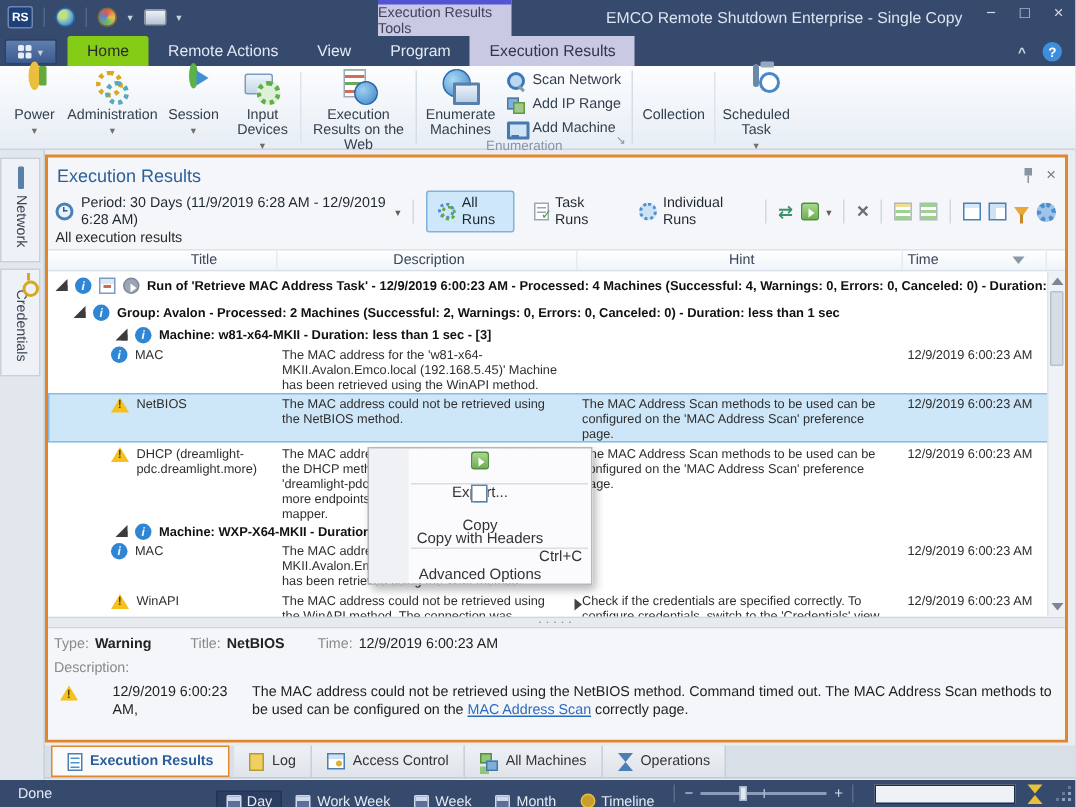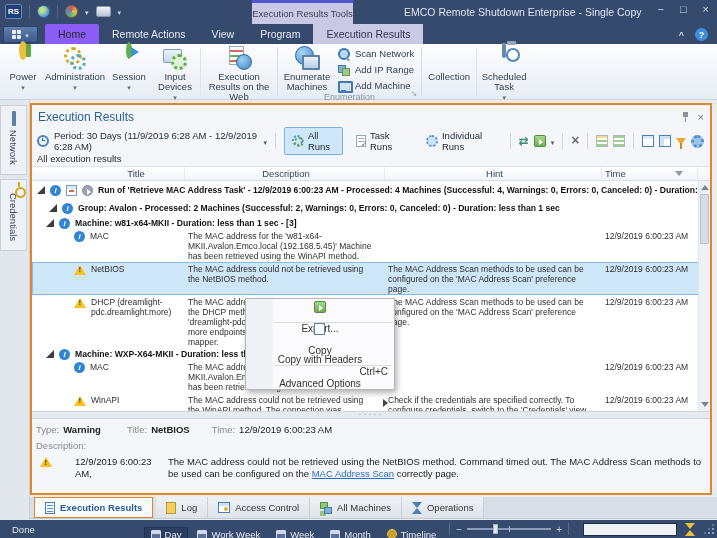--- a/index.html
+++ b/index.html
@@ -8,34 +8,34 @@
 
 
 .titlebar{position:absolute;top:0;left:0;right:0;height:24px;background:#364a6e;}
 .qat{position:absolute;left:5px;top:4px;display:flex;align-items:center;gap:7px;}
 .logo{width:17px;height:15px;background:#1f3f7a;border:1px solid #6c86b4;border-radius:2px;color:#fff;font-size:8px;font-weight:bold;display:flex;align-items:center;justify-content:center;}
 .qsep{width:1px;height:13px;background:#51648c;}
 .ico-globe{width:13px;height:13px;border-radius:50%;background:radial-gradient(circle at 35% 35%,#bfe08a 25%,#4f9bd8 70%);border:1px solid #2f6da8;}
 .ico-palette{width:13px;height:13px;border-radius:50%;background:conic-gradient(#d85858,#e0c050,#68b868,#5888d0,#d85858);border:1px solid #8a6a30;}
 .ico-snapshot{width:15px;height:11px;background:linear-gradient(#eef2f8,#b8c4d4);border:1px solid #8a98ac;border-radius:2px;}
 .dd::before{content:"▾";font-size:7px;color:#c9d2e2;}
-.toolshdr{position:absolute;left:252px;top:0;width:101px;height:24px;background:#c9c9e4;border-top:3px solid #5055d6;color:#40405a;font-size:9.5px;display:flex;align-items:center;justify-content:center;}
+.toolshdr{position:absolute;left:252px;top:0;width:89px;height:24px;background:#c9c9e4;border-top:3px solid #5055d6;color:#40405a;font-size:9.5px;display:flex;align-items:center;justify-content:center;}
 .wtitle{position:absolute;left:404px;top:6px;font-size:10.5px;color:#dde4f0;}
 .wbtns{position:absolute;right:8px;top:3px;display:flex;gap:16px;color:#d5dcea;font-size:11px;}
 .wmin::before{content:"−";}
 .wmax::before{content:"□";}
 .wclose::before{content:"×";}
 
 
 .tabrow{position:absolute;top:24px;left:0;right:0;height:20px;background:#364a6e;display:flex;align-items:flex-end;}
 .appbtn{width:35px;height:17px;margin:0 7px 1px 3px;background:linear-gradient(#5f7fae,#3c5a8e);border:1px solid #2c4268;border-radius:2px;display:flex;align-items:center;justify-content:center;gap:4px;}
 .appgrid{width:9px;height:9px;display:grid;grid-template-columns:4px 4px;grid-template-rows:4px 4px;gap:1px;}
 .appgrid i{background:#e8edf5;border-radius:1px;}
 .rtab{height:20px;padding:0 13px;display:flex;align-items:center;font-size:10.5px;color:#e3e9f3;}
-.rtab.active{background:#8b5cf6;color:#2b2b2b;border-radius:2px 2px 0 0;}
+.rtab.active{background:#84cc16;color:#2b2b2b;border-radius:2px 2px 0 0;}
 .rtab.ctx{background:#c9c9e4;color:#33334a;}
 .tr-right{margin-left:auto;display:flex;align-items:center;gap:11px;margin-right:9px;margin-bottom:3px;}
 .chev{color:#cfd8e8;font-size:9px;font-weight:bold;}
 .chev::before{content:"^";}
 .help{width:13px;height:13px;border-radius:50%;background:#3d8edc;color:#fff;font-size:9px;font-weight:bold;display:flex;align-items:center;justify-content:center;}
 .help::before{content:"?";}
 
 
 .ribbon{position:absolute;top:44px;left:0;right:0;height:56px;background:linear-gradient(#fcfdfe,#e7edf5);border-bottom:1px solid #cbd5e2;display:flex;padding-left:3px;}
 .rgroup{display:flex;flex-direction:column;position:relative;}
@@ -126,21 +126,21 @@
 .thead{height:15px;display:flex;background:linear-gradient(#ffffff,#f0f4f9);border-top:1px solid #dde4ec;border-bottom:1px solid #d7dfe8;font-size:9.5px;color:#39465a;}
 .th{display:flex;align-items:center;border-right:1px solid #e4ebf2;justify-content:center;}
 .col-t{width:153px;padding-left:56px;}
 .col-d{width:200px;padding-left:3px;}
 .col-h{width:217px;padding-left:3px;}
 .col-tm{width:96px;padding-left:3px;}
 .sortarr{margin-left:auto;margin-right:14px;width:0;height:0;border-left:4px solid transparent;border-right:4px solid transparent;border-top:5px solid #8a97a6;}
 .tbody{position:relative;flex:none;height:230px;background:#fff;overflow:hidden;}
 .grow{display:flex;align-items:center;gap:5px;font-weight:bold;color:#111;font-size:8.6px;white-space:nowrap;}
 .rh18{height:18px}.rh12{height:12px}
-.pl5{padding-left:5px}.pl17{padding-left:17px}.pl30{padding-left:14px}
+.pl5{padding-left:5px}.pl17{padding-left:17px}.pl30{padding-left:45px}
 .tri{width:0;height:0;border-top:4px solid transparent;border-left:4px solid transparent;border-right:4px solid #3c3c3c;border-bottom:4px solid #3c3c3c;flex:none;}
 .ico-info{width:11px;height:11px;border-radius:50%;background:#2e86d4;color:#fff;font-size:8px;font-weight:bold;font-style:italic;display:inline-flex;align-items:center;justify-content:center;flex:none;}
 .ico-info::before{content:"i";}
 .ico-warn{width:0;height:0;border-left:6px solid transparent;border-right:6px solid transparent;border-bottom:10px solid #f5c11e;position:relative;flex:none;margin-top:1px;}
 .ico-warn::after{content:"!";position:absolute;left:-1.5px;top:0;font-size:8px;color:#5a4403;font-weight:bold;}
 .ico-task{width:11px;height:11px;border:1px solid #7a9cc4;background:linear-gradient(#dce8f4 0 3px,#fff 3px);flex:none;position:relative;}
 .ico-task::after{content:"";position:absolute;left:2px;top:4px;width:5px;height:2px;background:#d06a4a;}
 .ico-run{width:11px;height:11px;border-radius:50%;background:#9aa6b4;border:1px solid #7e8a98;flex:none;position:relative;}
 .ico-run::after{content:"";position:absolute;left:4px;top:3px;border-left:4px solid #fff;border-top:3px solid transparent;border-bottom:3px solid transparent;}
 .lrow{display:flex;align-items:flex-start;font-size:8.5px;line-height:10px;color:#2e2e2e;}

